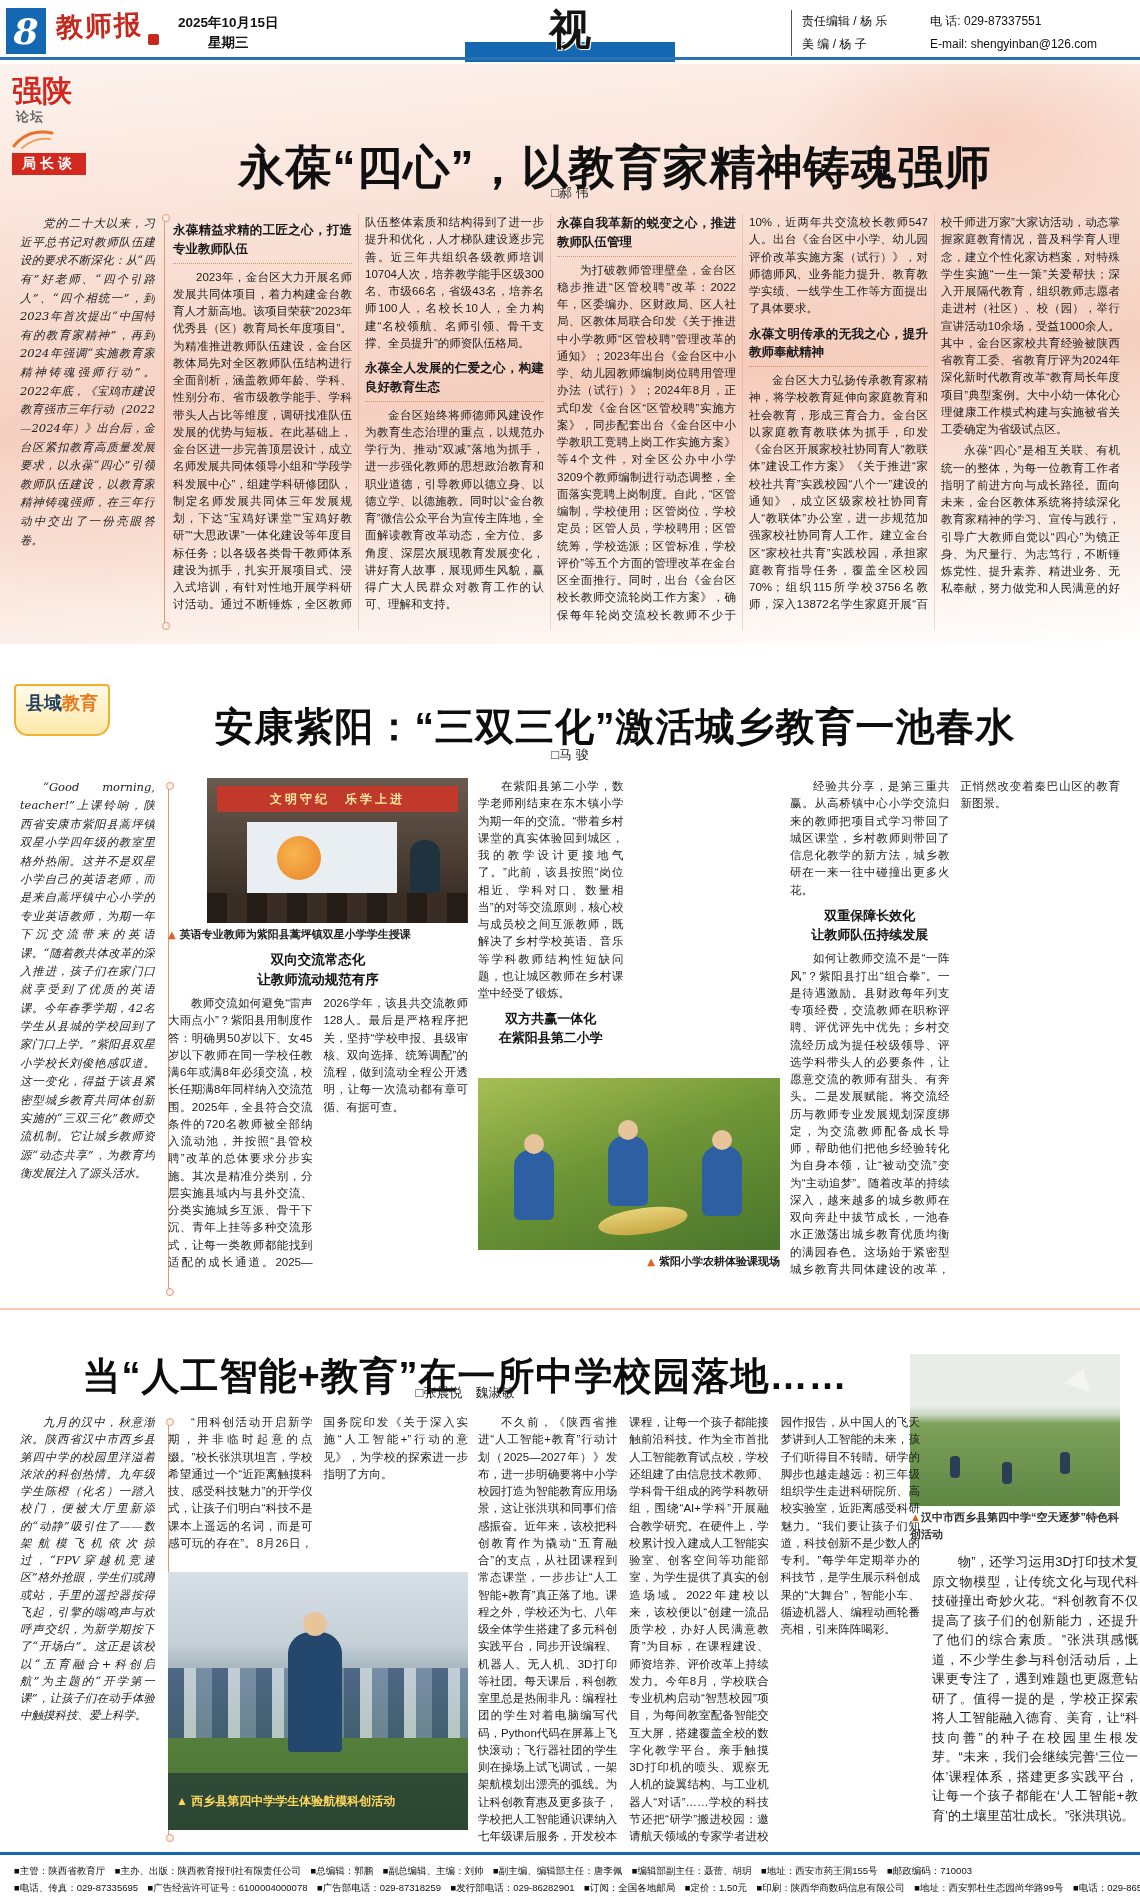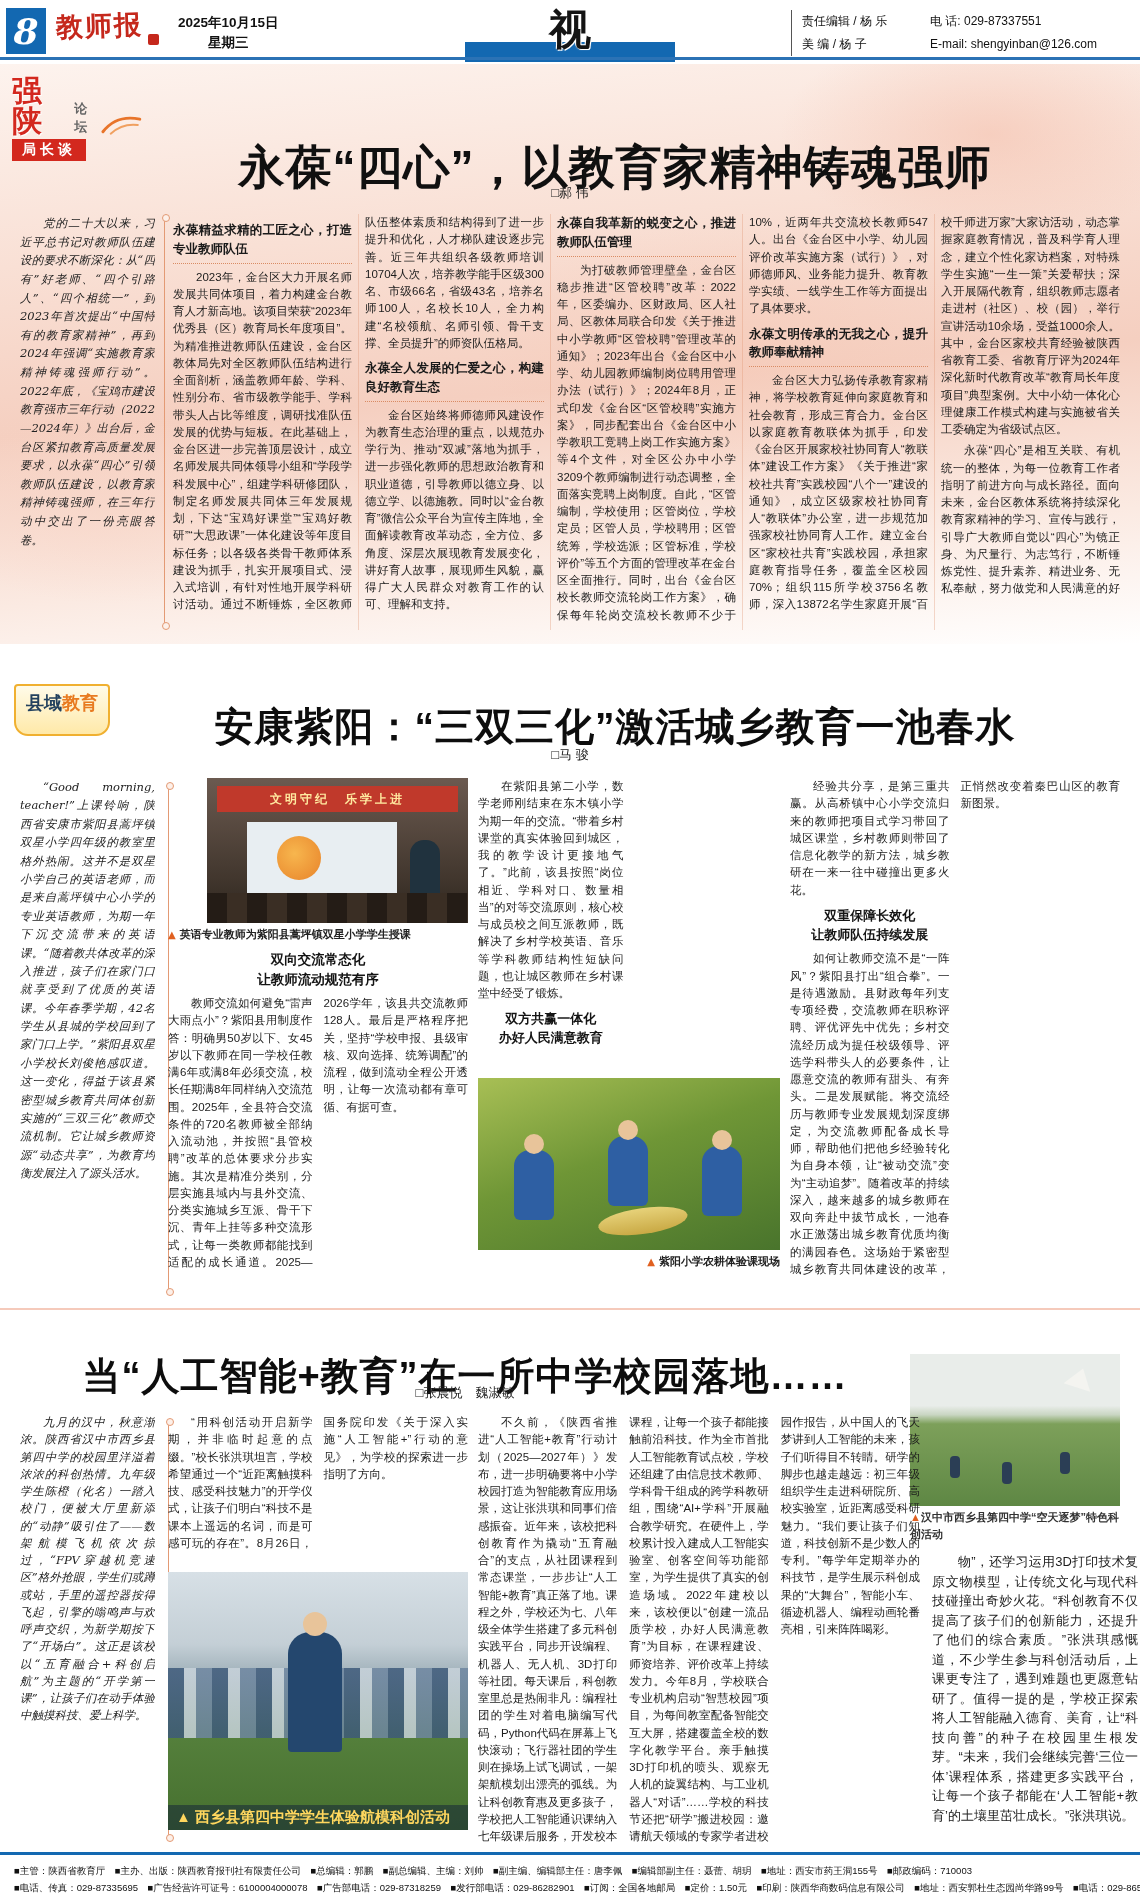--- a/index.html
+++ b/index.html
@@ -25,21 +25,21 @@
   .ed-row{display:flex;}
   .ed-row .l{width:128px;}
   
   .a1{position:absolute;top:64px;left:0;right:0;height:580px;
       background:linear-gradient(175deg,#fdf3ee 0%,#f9e0d5 30%,#f5cfc0 55%,#fbeae2 80%,#ffffff 100%);overflow:hidden;}
   .blob{position:absolute;border-radius:50%;opacity:.5;}
   .b1{width:420px;height:220px;right:-60px;top:-40px;background:radial-gradient(closest-side,#f3b9a4,transparent);}
   .b2{width:500px;height:260px;right:160px;top:160px;background:radial-gradient(closest-side,#f6c9b6,transparent);}
   .b3{width:380px;height:200px;left:-80px;bottom:40px;background:radial-gradient(closest-side,#f8d3c4,transparent);}
   .a1-badge{position:absolute;left:12px;top:12px;width:130px;}
-  .qs-row{display:flex;align-items:flex-end;}
+  .qs-row{display:flex;align-items:flex-start;flex-direction:column;}
   .qs{font-family:"DejaVu Serif",serif;font-weight:900;font-size:30px;color:#d3281e;line-height:1;
       text-shadow:1px 1px 0 #fff;}
   .lt{font-size:13px;font-weight:bold;color:#666;margin:2px 0 0 4px;letter-spacing:1px;}
   .jzt{display:inline-block;background:#d3281e;color:#fff;font-weight:bold;font-size:14px;
        padding:2px 10px;letter-spacing:4px;margin-top:3px;}
   .a1-headline{position:absolute;left:120px;right:30px;top:42px;text-align:center;font-size:46px;
                font-weight:900;color:#101010;letter-spacing:1px;font-family:"Liberation Sans",sans-serif;}
   .a1-byline{position:absolute;left:0;right:0;top:120px;text-align:center;font-size:13px;color:#222;}
   .a1-body{position:absolute;left:20px;right:20px;top:150px;height:416px;display:flex;}
   .intro-col{width:135px;flex:none;font-family:"DejaVu Serif",serif;font-style:italic;font-size:11.5px;
@@ -97,22 +97,22 @@
   .ph-kite{height:152px;background:linear-gradient(#e9edea 0%,#e9edea 34%,#c9d6c2 40%,#7da05a 46%,#5e8744 100%);}
   .ph-kite .kite{position:absolute;top:14px;right:26px;width:0;height:0;border-left:14px solid transparent;
         border-right:14px solid transparent;border-bottom:20px solid #f4f4f0;transform:rotate(18deg);}
   .ph-kite .fig{position:absolute;bottom:28px;width:10px;height:22px;background:#2b3e55;border-radius:4px;}
   .ph-crowd{height:258px;background:linear-gradient(#d7e0e6 0%,#c4cfd6 28%,#9fb0b9 40%,#55803c 62%,#46702f 100%);}
   .ph-crowd .band{position:absolute;top:96px;left:0;right:0;height:70px;
         background:repeating-linear-gradient(90deg,#3e5a7a 0 16px,#c7d2da 16px 28px,#6e86a0 28px 44px);opacity:.85;}
   .ph-crowd .big{position:absolute;top:60px;left:120px;width:54px;height:120px;background:#24476e;
         border-radius:22px 22px 4px 4px;}
   .ph-crowd .big .h{position:absolute;top:-20px;left:15px;width:24px;height:24px;border-radius:50%;background:#e8c49a;}
-  .ph-overlay{position:absolute;left:0;right:0;bottom:0;padding:3px 8px;background:rgba(15,30,55,.5);
-        color:#ffd75e;font-size:15px;font-weight:bold;}
+  .ph-overlay{position:absolute;left:0;right:0;bottom:0;padding:20px 8px;background:rgba(15,30,55,.5);
+        color:#ffd75e;font-size:12px;font-weight:bold;}
   
   .a3{position:absolute;top:1308px;left:0;right:0;height:544px;border-top:2px solid #f5cabb;background:#fff;}
   .a3-headline{position:absolute;left:30px;width:870px;top:16px;text-align:center;font-size:38px;
                font-weight:700;color:#0d0d0d;letter-spacing:1px;}
   .a3-byline{position:absolute;left:30px;width:870px;top:74px;text-align:center;font-size:13px;color:#222;}
   .a3-kite{position:absolute;left:910px;top:44px;width:210px;}
   .a3-kitecap{font-size:11px;font-weight:bold;color:#333;line-height:1.5;margin-top:3px;}
   .a3-body{position:absolute;left:20px;right:20px;top:104px;height:432px;}
   .a3-intro{position:absolute;left:0;top:0;bottom:0;width:135px;font-size:11.5px;line-height:1.5;
             text-align:justify;overflow:hidden;font-family:"DejaVu Serif",serif;font-style:italic;}
@@ -228,21 +228,21 @@
         <div class="flow2" style="height:284px;">
           <p>教师交流如何避免“雷声大雨点小”？紫阳县用制度作答：明确男50岁以下、女45岁以下教师在同一学校任教满6年或满8年必须交流，校长任期满8年同样纳入交流范围。2025年，全县符合交流条件的720名教师被全部纳入流动池，并按照“县管校聘”改革的总体要求分步实施。其次是精准分类别，分层实施县域内与县外交流、分类实施城乡互派、骨干下沉、青年上挂等多种交流形式，让每一类教师都能找到适配的成长通道。2025—2026学年，该县共交流教师128人。最后是严格程序把关，坚持“学校申报、县级审核、双向选择、统筹调配”的流程，做到流动全程公开透明，让每一次流动都有章可循、有据可查。</p>
         </div>
       </div>
 
       <div class="a2-mid2">
         <div class="flow2" style="height:300px;">
           <p>在紫阳县第二小学，数学老师刚结束在东木镇小学为期一年的交流。“带着乡村课堂的真实体验回到城区，我的教学设计更接地气了。”此前，该县按照“岗位相近、学科对口、数量相当”的对等交流原则，核心校与成员校之间互派教师，既解决了乡村学校英语、音乐等学科教师结构性短缺问题，也让城区教师在乡村课堂中经受了锻炼。</p>
           <h4>
             <div>双方共赢一体化</div>
-            <div>办好人民满意教育</div>
+            <div>在紫阳县第二小学</div>
           </h4>
         </div>
         <div class="photo ph-farm">
           <div class="kid" style="left:36px;bottom:30px;">
               <span class="h"></span>
             </div>
           <div class="kid" style="left:130px;bottom:44px;">
               <span class="h"></span>
             </div>
           <div class="kid" style="left:224px;bottom:34px;">

